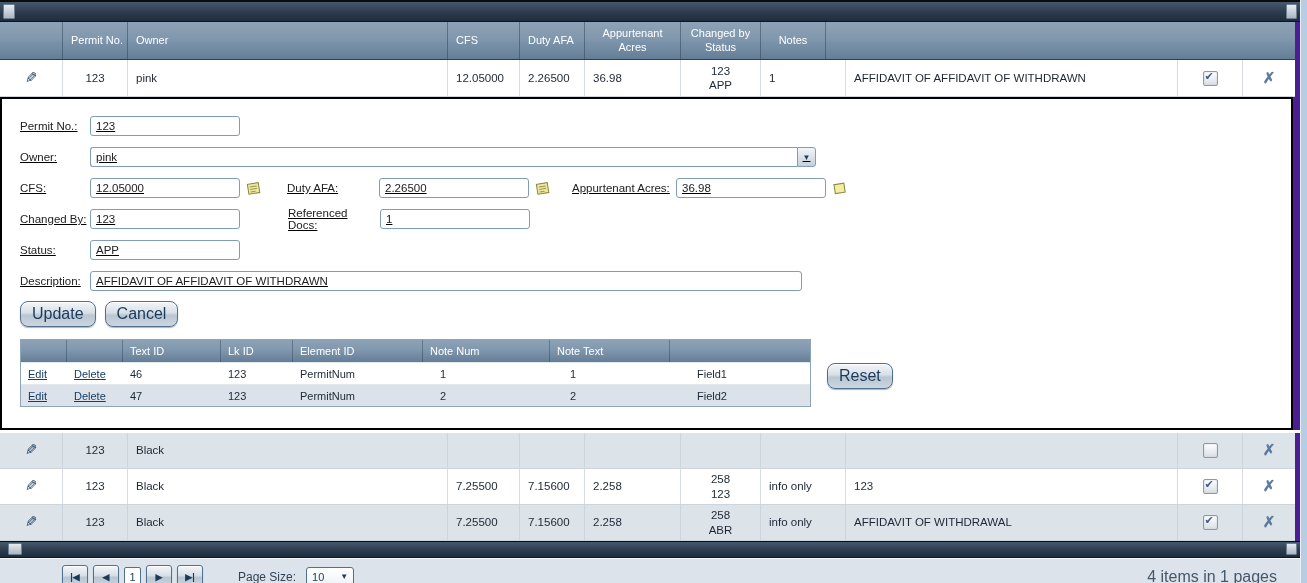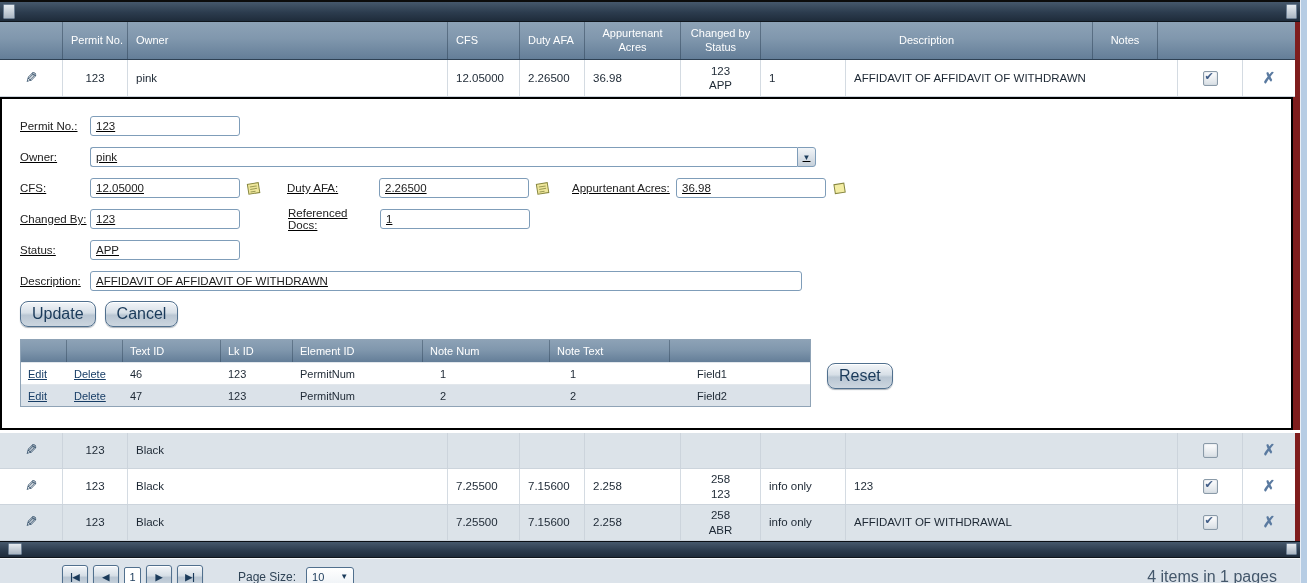--- a/index.html
+++ b/index.html
@@ -1,17 +1,17 @@
 <!DOCTYPE html>
 <html><head>
 <meta charset="utf-8">
 <style>
   html,body{margin:0;padding:0;}
   body{font-family:"Liberation Sans",sans-serif;background:#fff;}
-  #app{position:relative;width:1307px;height:583px;background:#7f1d1d;overflow:hidden;}
+  #app{position:relative;width:1307px;height:583px;background:#4c1d95;overflow:hidden;}
 
   
   .vstrip{position:absolute;right:0;top:0;width:6px;height:100%;background:#b7cde4;border-left:1px solid #e9eff6;z-index:6;}
 
   
   .darkbar{position:relative;width:100%;background:linear-gradient(#46586c,#2c3c4e 55%,#1f2c3b);}
   .darkbar.top{height:19px;border-top:2px solid #0c0c0c;border-bottom:1px solid #10161d;}
   .darkbar.bottom{height:15px;border-top:1px solid #0a0f15;border-bottom:1px solid #10161d;}
   .thumb{position:absolute;left:3px;top:2px;width:10px;height:13px;background:linear-gradient(#e6ebf0,#aab6c2);border:1px solid #6e8094;border-radius:1px;}
   .thumb.small{height:10px;top:1px;}
@@ -87,21 +87,20 @@
   </div>
 
   <div class="ghead">
     <div class="h c-edit"></div>
     <div class="h c-permit t-left">Permit No.</div>
     <div class="h c-owner t-left">Owner</div>
     <div class="h c-cfs t-left">CFS</div>
     <div class="h c-duty t-left">Duty AFA</div>
     <div class="h c-acres">Appurtenant Acres</div>
     <div class="h c-changed">Changed by Status</div>
-    <div class="h c-desc">Description</div>
     <div class="h c-notes">Notes</div>
     <div class="h c-del"></div>
   </div>
 
   <div id="rows-top">
       <div class="grow first">
         <div class="c c-edit t-center">
           <span class="pencil">✎</span>
         </div>
         <div class="c c-permit t-center">123</div>

